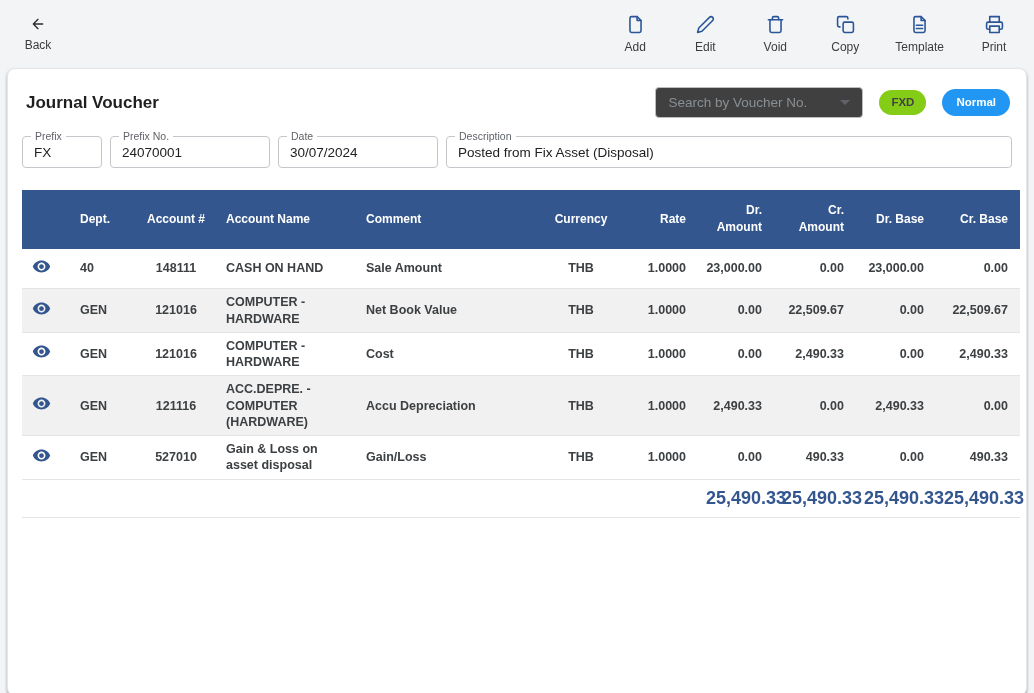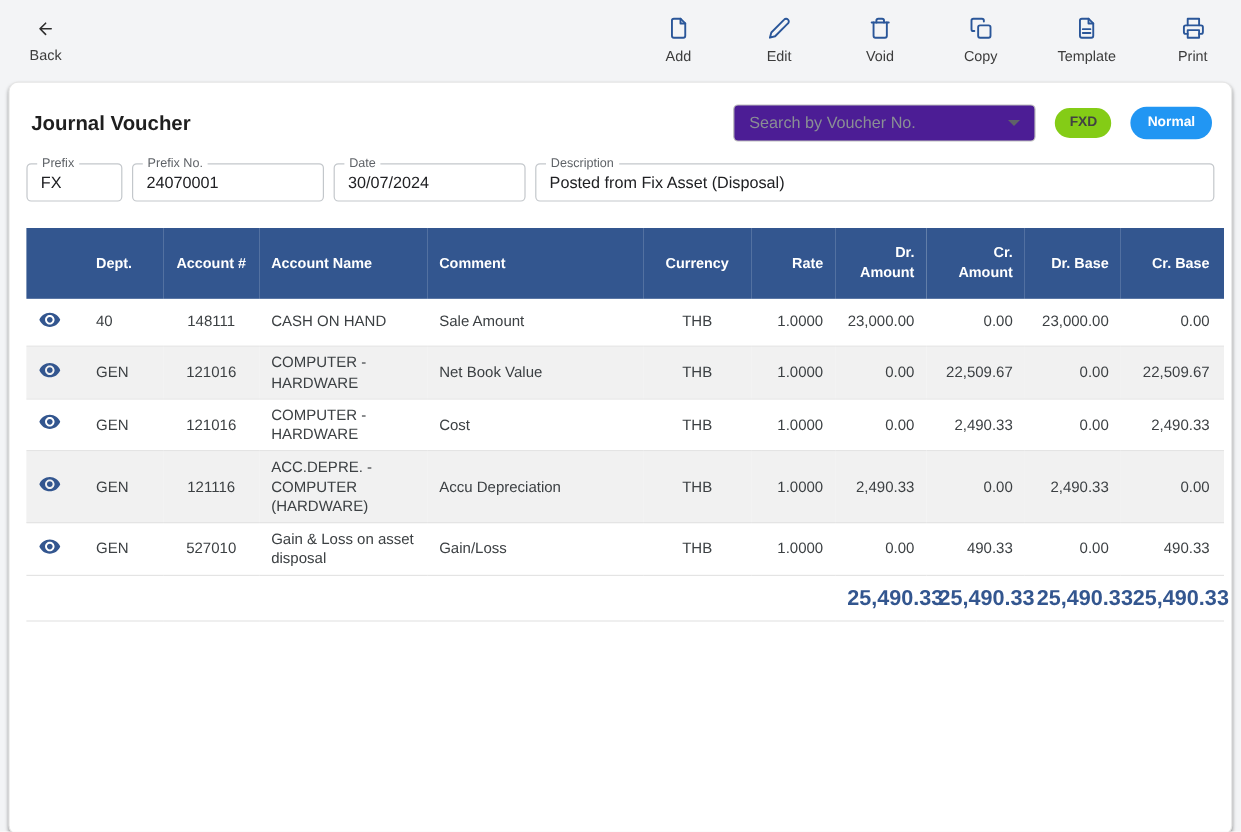--- a/index.html
+++ b/index.html
@@ -23,42 +23,42 @@
     padding:0 20px 0 18px;
     background:#f3f4f6;
   }
   .tool-btn {
     display:flex; flex-direction:column; align-items:center; justify-content:center;
     gap:2px; cursor:pointer; min-width:40px;
   }
   .tool-btn .lbl { font-size:12px; color:#3c3c3c; }
   .tool-btn svg { stroke:var(--icon-blue); fill:none; stroke-width:2; stroke-linecap:round; stroke-linejoin:round; }
   .back-btn svg { stroke:#2d2d2d; }
-  .actions { display:flex; align-items:flex-end; gap:44px; }
+  .actions { display:flex; align-items:flex-end; gap:30px; }
 
   
   .card {
     margin:0 7px;
     background:#fff;
     border:1px solid #e6e6e6;
     border-radius:8px;
     box-shadow:0 2px 3px rgba(0,0,0,0.35);
     min-height:628px;
     padding:16px 14px 20px 14px;
   }
 
   .card-header { display:flex; align-items:center; justify-content:space-between; padding:2px 2px 0 4px; }
   .page-title { font-size:17px; font-weight:bold; color:#1f1f1f; }
   .header-right { display:flex; align-items:center; gap:16px; }
 
   .search-select {
-    width:252px; height:31px;
+    width:208px; height:31px;
     border:1px solid #bdbdbd; border-radius:4px;
     display:flex; align-items:center; justify-content:space-between;
-    padding:0 12px; cursor:pointer; background:#4c1d95;
+    padding:0 12px; cursor:pointer; background:#404040;
   }
   .search-select .ph { font-size:13.5px; color:#8a8f94; }
   .caret {
     width:0; height:0;
     border-left:5px solid transparent; border-right:5px solid transparent;
     border-top:5px solid #5f6368;
   }
   .chip {
     border-radius:16px; font-size:11.5px; font-weight:bold;
     padding:7px 12px; line-height:1;
@@ -88,20 +88,21 @@
   table { width:100%; border-collapse:collapse; table-layout:fixed; margin-top:22px; }
   thead tr { background:var(--accent); }
   thead th {
     color:#fff; font-size:12px; font-weight:bold;
     padding:12px 10px; vertical-align:middle; line-height:1.45;
   }
   tbody td {
     font-size:12.5px; color:#3c4043;
     padding:5px 10px; height:40px; vertical-align:middle; line-height:1.3;
     border-bottom:1px solid #e4e4e4;
+    font-weight:bold;
   }
   tbody tr:nth-child(even) { background:#f1f1f1; }
   tfoot td {
     font-size:18px; font-weight:bold; color:var(--accent);
     padding:8px 10px; border-bottom:1px solid #e4e4e4;
   }
   .al { text-align:left; } .ac { text-align:center; } .ar { text-align:right; }
   th.last, td.last { padding-right:12px; }
   .eye { display:inline-flex; cursor:pointer; }
   .eye svg { fill:var(--accent); }

